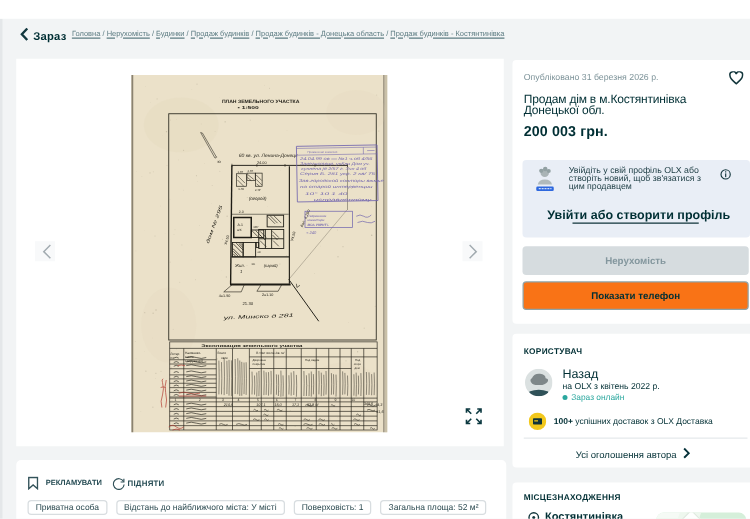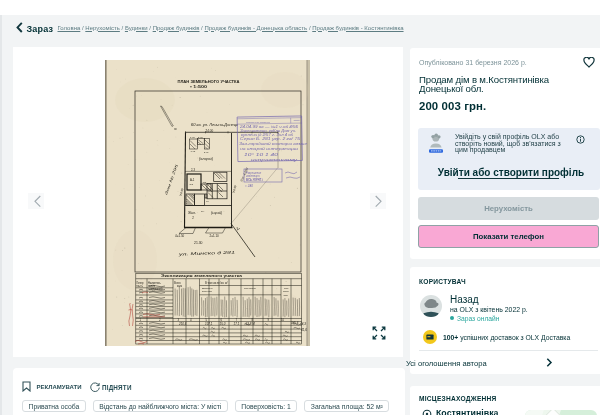--- a/index.html
+++ b/index.html
@@ -478,21 +478,21 @@
 <div class="abs" style="left:455px;top:134px;width:112px;font-size:7px;color:#1c3c43;line-height:6.6px">Увійдіть у свій профіль OLX або створіть новий, щоб зв'язатися з цим продавцем</div>
 <svg class="abs" style="left:576px;top:134.5px" width="9" height="9" viewBox="0 0 9 9">
     <circle cx="4.5" cy="4.5" r="3.7" fill="none" stroke="#11353b" stroke-width="0.9"></circle>
     <rect x="4.1" y="3.7" width="0.9" height="3" fill="#11353b"></rect>
     <rect x="4.1" y="2" width="0.9" height="1" fill="#11353b"></rect>
   </svg>
 <div class="abs dk" style="left:420px;top:166.5px;width:182px;text-align:center;font-size:10px;font-weight:bold">Увійти або створити профіль</div>
 <div class="abs" style="left:458px;top:177.5px;width:101px;height:1.5px;background:#11353b"></div>
 
 <div class="abs" style="left:418px;top:197px;width:181px;height:23px;background:#d6dcdf;border-radius:3px;display:flex;align-items:center;justify-content:center;font-size:7.8px;font-weight:bold;color:#84979e">Нерухомість</div>
-<div class="abs" style="left:418px;top:224.5px;width:181px;height:23px;background:#f9a8d4;border:1px solid #8fa2a6;border-radius:3px;box-sizing:border-box;display:flex;align-items:center;justify-content:center;font-size:7.8px;font-weight:bold;color:#002f34">Показати телефон</div>
+<div class="abs" style="left:418px;top:224.5px;width:181px;height:23px;background:#f97316;border:1px solid #8fa2a6;border-radius:3px;box-sizing:border-box;display:flex;align-items:center;justify-content:center;font-size:7.8px;font-weight:bold;color:#002f34">Показати телефон</div>
 
 <div class="card" style="left:410px;top:266.5px;width:197px;height:107px"></div>
 <div class="abs dk" style="left:419px;top:277.5px;font-size:6.6px;font-weight:bold;letter-spacing:.25px">КОРИСТУВАЧ</div>
 <svg class="abs" style="left:419.5px;top:294.5px" width="22" height="22" viewBox="0 0 22 22">
   <defs>
       <clipPath id="avc">
         <circle cx="11" cy="11" r="11"></circle>
       </clipPath>
     </defs>
   <g clip-path="url(#avc)">
@@ -505,21 +505,21 @@
 <div class="abs dk" style="left:450px;top:305.5px;font-size:6.9px">на OLX з квітень 2022 р.</div>
 <div class="abs" style="left:450px;top:316px;width:4px;height:4px;border-radius:50%;background:#2aa79e"></div>
 <div class="abs" style="left:457px;top:314.5px;font-size:6.7px;color:#2aa79e">Зараз онлайн</div>
 <svg class="abs" style="left:423px;top:330px" width="14" height="14" viewBox="0 0 14 14">
   <circle cx="7" cy="7" r="7" fill="#f2c81c"></circle>
   <rect x="3.4" y="4.6" width="7.2" height="5" rx="0.6" fill="#11353b"></rect>
   <rect x="4.4" y="6.2" width="3" height="1" fill="#f2c81c"></rect>
 </svg>
 <div class="abs dk" style="left:443px;top:333.5px;font-size:6.8px"><b>100+</b> успішних доставок з OLX Доставка</div>
 <div class="abs" style="left:419px;top:350px;width:179px;height:1px;background:#e5e9eb"></div>
-<div class="abs dk" style="left:406px;top:359px;width:190px;text-align:left;font-size:7.6px">Усі оголошення автора</div>
+<div class="abs dk" style="left:406px;top:359px;width:190px;text-align:center;font-size:7.6px">Усі оголошення автора</div>
 <svg class="abs" style="left:545px;top:358px" width="8" height="9" viewBox="0 0 8 9">
     <polyline points="2.3,0.8 6,4.5 2.3,8.2" fill="none" stroke="#06323a" stroke-width="1.5"></polyline>
   </svg>
 
 <div class="card" style="left:410px;top:385.5px;width:197px;height:60px"></div>
 <div class="abs dk" style="left:419px;top:395px;font-size:6.6px;font-weight:bold;letter-spacing:.25px">МІСЦЕЗНАХОДЖЕННЯ</div>
 <svg class="abs" style="left:422px;top:409px" width="10" height="10" viewBox="0 0 10 10">
     <circle cx="5" cy="5" r="3.8" fill="none" stroke="#11353b" stroke-width="1.1"></circle>
     <circle cx="5" cy="5" r="1.2" fill="#11353b"></circle>
   </svg>

